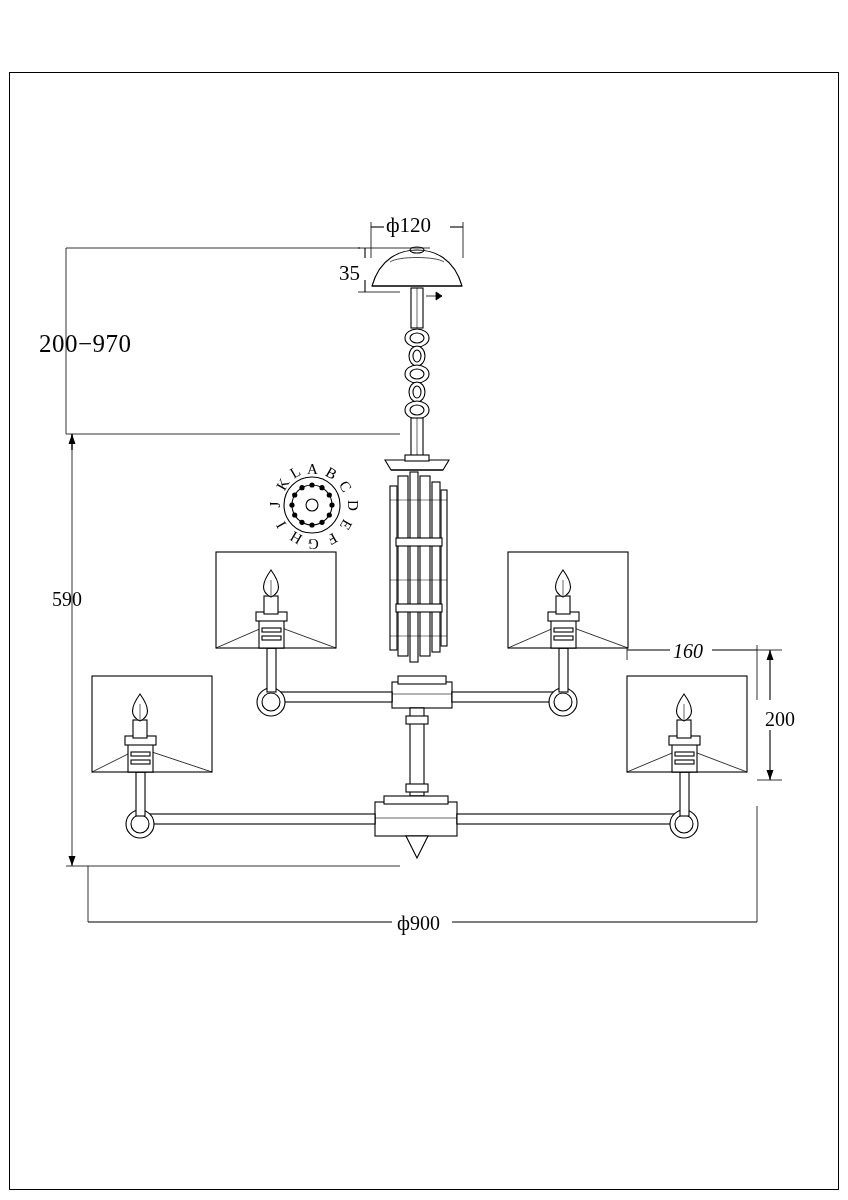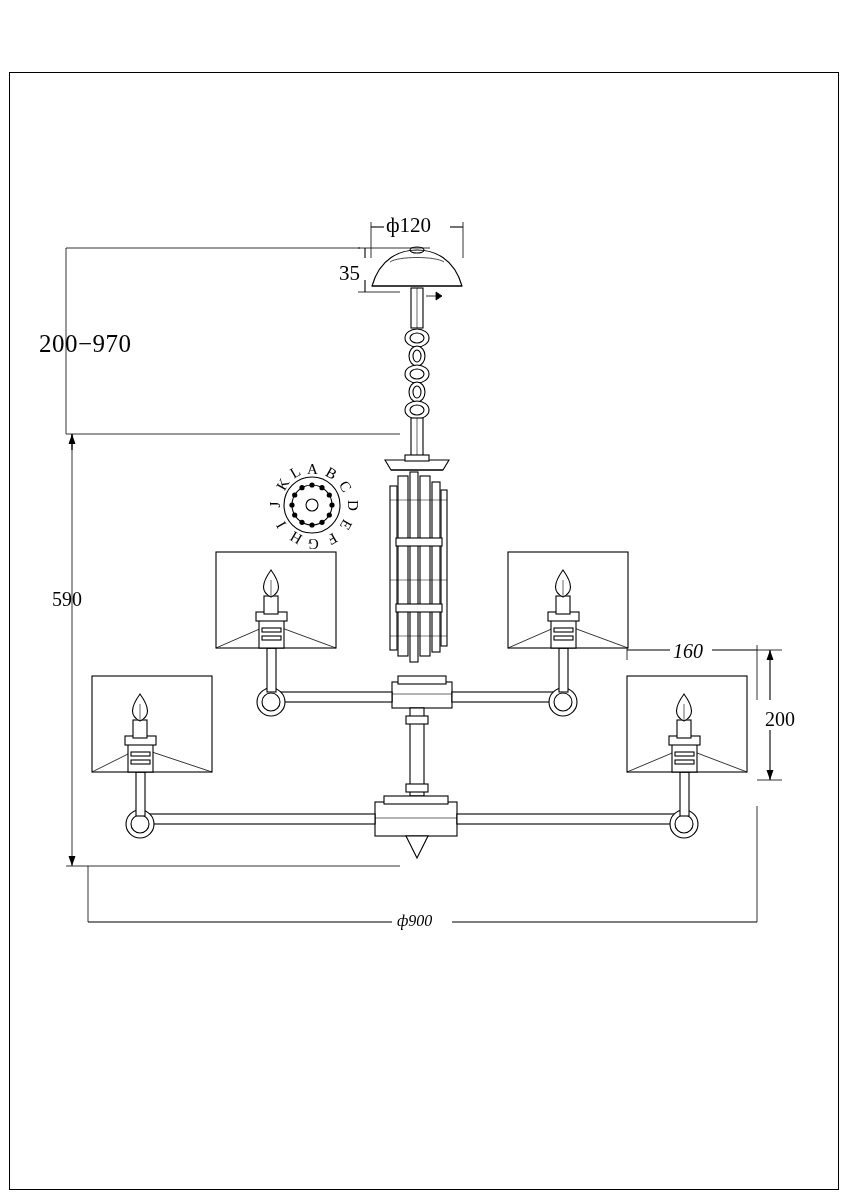--- a/index.html
+++ b/index.html
@@ -7,21 +7,21 @@
   #sheet{position:relative;width:848px;height:1200px;overflow:hidden;background:#fff;}
   .frame{position:absolute;left:9px;top:72px;width:830px;height:1118px;border:1px solid #000;box-sizing:border-box;}
   svg{position:absolute;left:0;top:0;}
   .dimtext{position:absolute;font-family:"Liberation Serif",serif;color:#000;white-space:nowrap;}
   .t-phi120{left:386px;top:213px;font-size:21px;font-family:Liberation Serif, serif;}
   .t-75{left:339px;top:261px;font-size:21px;}
   .t-200970{left:11px;top:330px;font-size:25px;letter-spacing:0.5px;margin-left:28px;}
   .t-590{left:52px;top:588px;font-size:20px;}
   .t-160{left:673px;top:640px;font-size:20px;font-style:italic;}
   .t-130{left:765px;top:708px;font-size:20px;}
-  .t-phi900{left:397px;top:912px;font-size:16px;font-style:italic;}
+  .t-phi900{left:397px;top:912px;font-size:20px;}
   .dialletter{position:absolute;font-size:15px;font-family:"Liberation Serif",serif;transform-origin:50% 50%;}
 </style>
 </head>
 <body>
 
 <div id="sheet">
 
   <div class="frame"></div>
 
   <svg width="848" height="1200" viewBox="0 0 848 1200">

